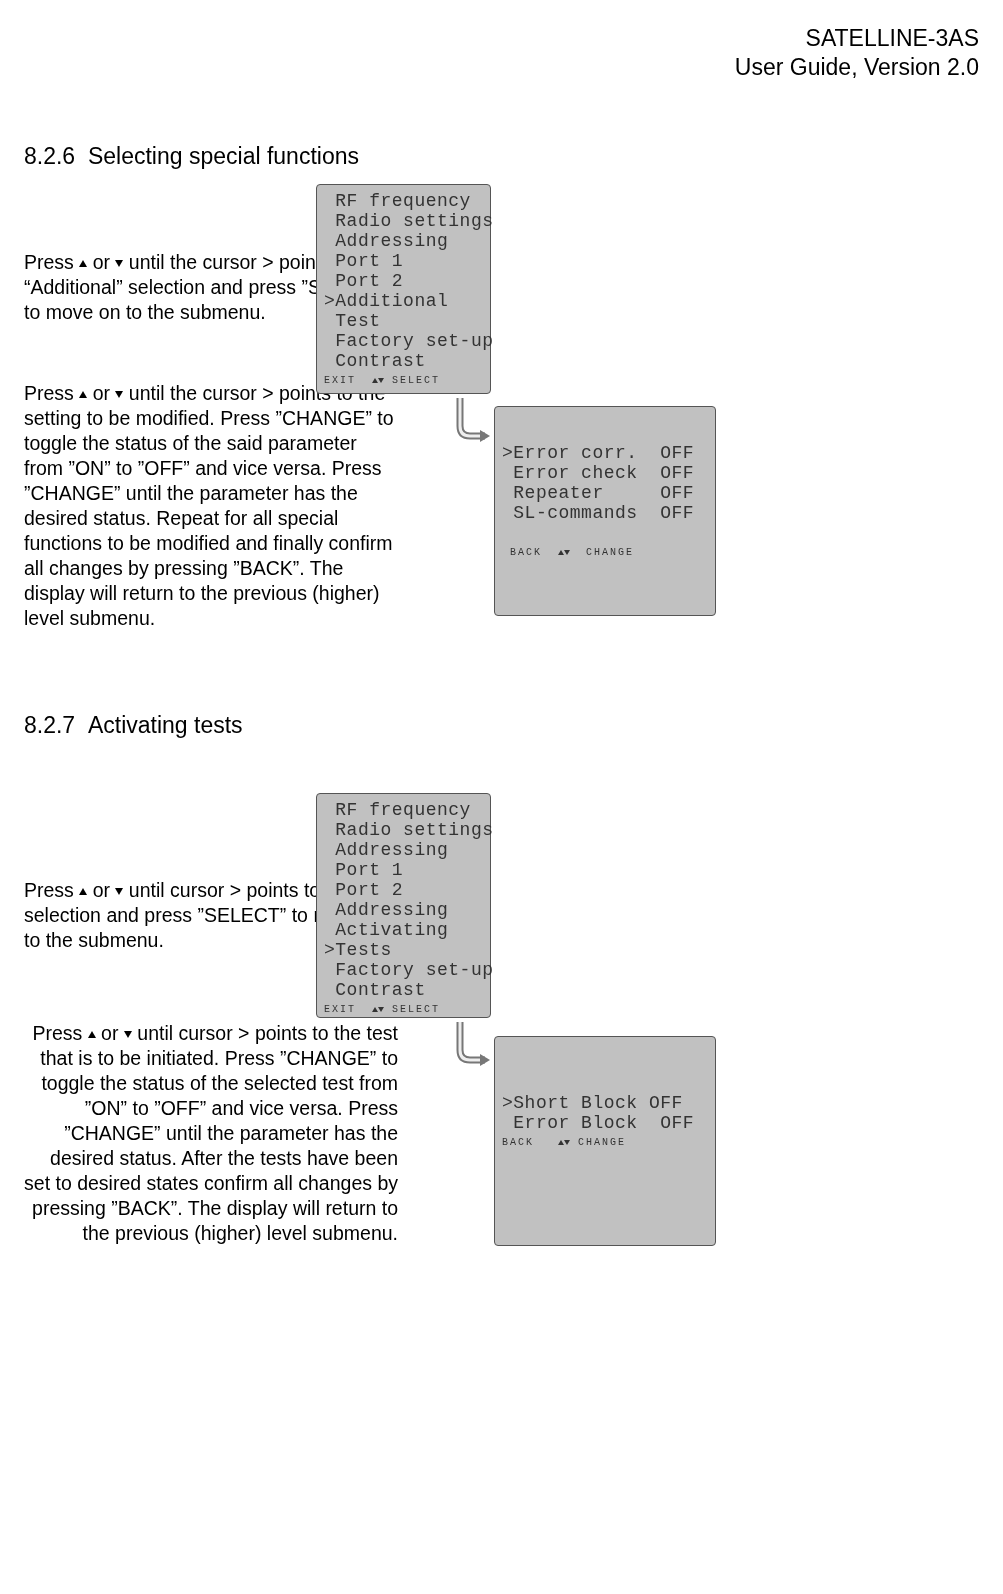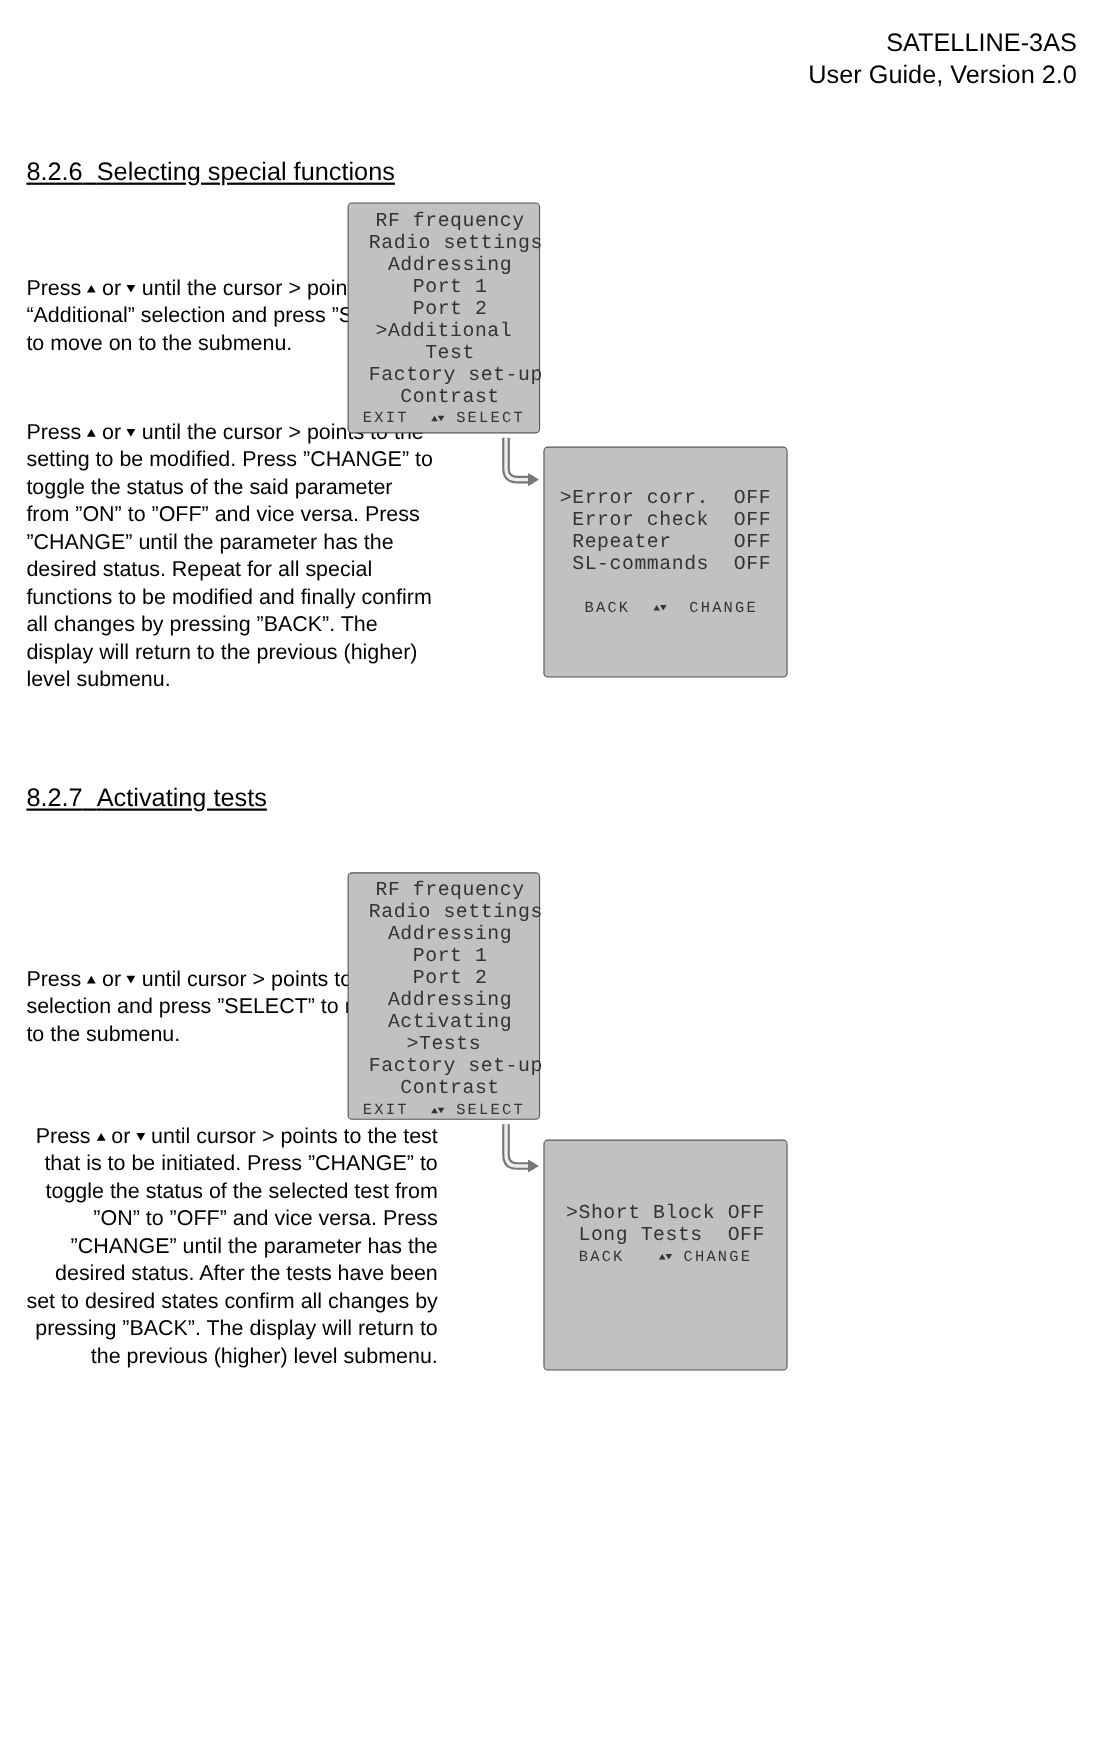--- a/index.html
+++ b/index.html
@@ -19,21 +19,20 @@
   .header {
     position: absolute;
     right: 24px;
     top: 24px;
     text-align: right;
     font-size: 23px;
     line-height: 1.25;
   }
   .section-heading {
     font-size: 23px;
-    text-decoration: underline;
   }
   .s1 { position: absolute; left: 24px; top: 143px; }
   .s2 { position: absolute; left: 24px; top: 712px; }
   .body-text {
     position: absolute;
     left: 24px;
     width: 374px;
     font-size: 19.5px;
     line-height: 1.28;
   }
@@ -47,21 +46,21 @@
     border: 1px solid #555;
     border-radius: 4px;
     padding: 6px 7px 4px 7px;
     font-family: "Courier New", monospace;
     font-size: 18px;
     line-height: 20px;
     color: #333;
     letter-spacing: 0.5px;
     box-sizing: border-box;
   }
-  .lcd pre { margin: 0; font-family: inherit; text-align: center; }
+  .lcd pre { margin: 0; font-family: inherit; }
   .lcd1 { left: 316px; top: 184px; width: 175px; height: 210px; }
   .lcd2 { left: 494px; top: 406px; width: 222px; height: 210px; }
   .lcd3 { left: 316px; top: 793px; width: 175px; height: 225px; }
   .lcd4 { left: 494px; top: 1036px; width: 222px; height: 210px; font-family: Liberation Mono, monospace; }
   .page-num {
     position: absolute;
     left: 0; right: 0; bottom: 30px;
     text-align: center;
     font-size: 20px;
   }
@@ -81,21 +80,21 @@
   .tri-up {
     border-left: 4px solid transparent;
     border-right: 4px solid transparent;
     border-bottom: 7px solid #000;
   }
   .tri-down {
     border-left: 4px solid transparent;
     border-right: 4px solid transparent;
     border-top: 7px solid #000;
   }
-  .lcd-footer { font-size: 14px; letter-spacing: 2px; }
+  .lcd-footer { font-size: 10px; letter-spacing: 2px; }
   .lcd-tri-up { border-left:3px solid transparent;border-right:3px solid transparent;border-bottom:5px solid #333;display:inline-block;height:0;width:0;vertical-align:middle;margin:0 0px;}
   .lcd-tri-down { border-left:3px solid transparent;border-right:3px solid transparent;border-top:5px solid #333;display:inline-block;height:0;width:0;vertical-align:middle;margin:0 0px;}
 </style>
 </head>
 <body>
 
 <div class="page">
 
   <div class="header">
     <div>SATELLINE-3AS</div>
@@ -175,17 +174,17 @@
     <svg viewBox="0 0 50 50">
         <path d="M20 2 L20 30 Q20 40 30 40 L45 40" fill="none" stroke="#777" stroke-width="7"></path>
         <path d="M20 2 L20 30 Q20 40 30 40 L45 40" fill="none" stroke="#eee" stroke-width="3"></path>
         <path d="M40 34 L50 40 L40 46 Z" fill="#777"></path>
       </svg>
   </div>
 
   <div class="lcd lcd4">
     <div style="height:50px"></div>
 <pre>&gt;Short Block OFF</pre>
-<pre> Long Tests  OFF</pre>
+<pre> Error Block  OFF</pre>
 <pre class="lcd-footer"><span>BACK</span>   <span class="lcd-tri-up"></span><span class="lcd-tri-down"></span> <span>CHANGE</span></pre>
   </div>
 
 </div>
 
 </body></html>

